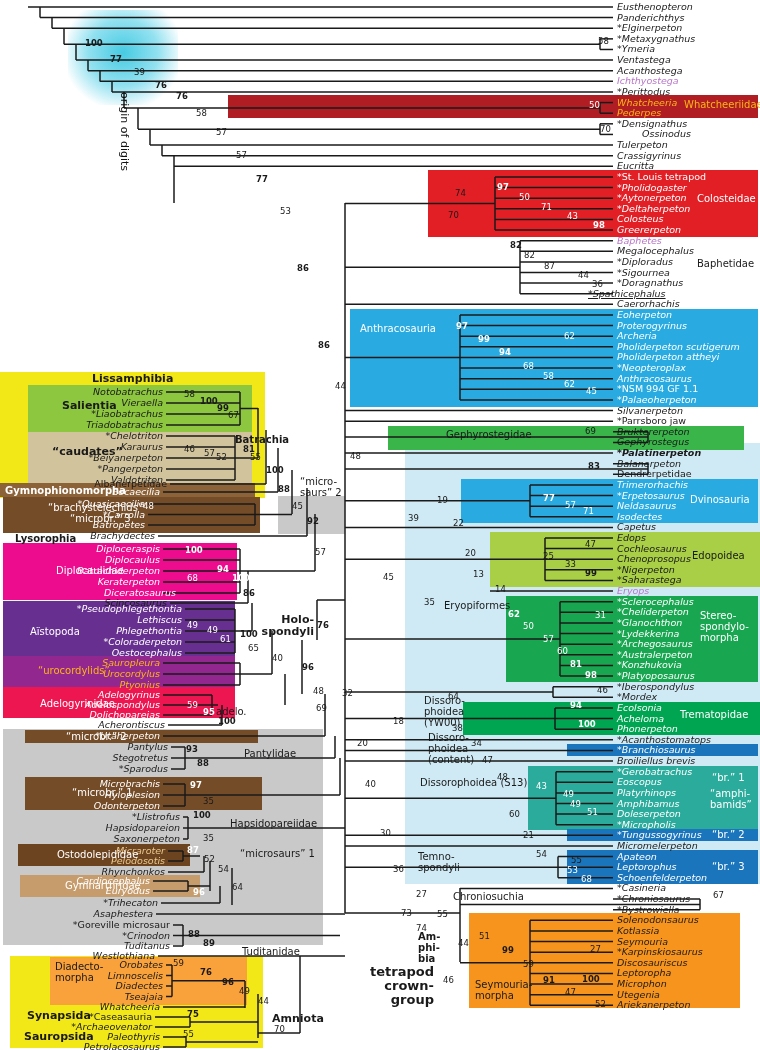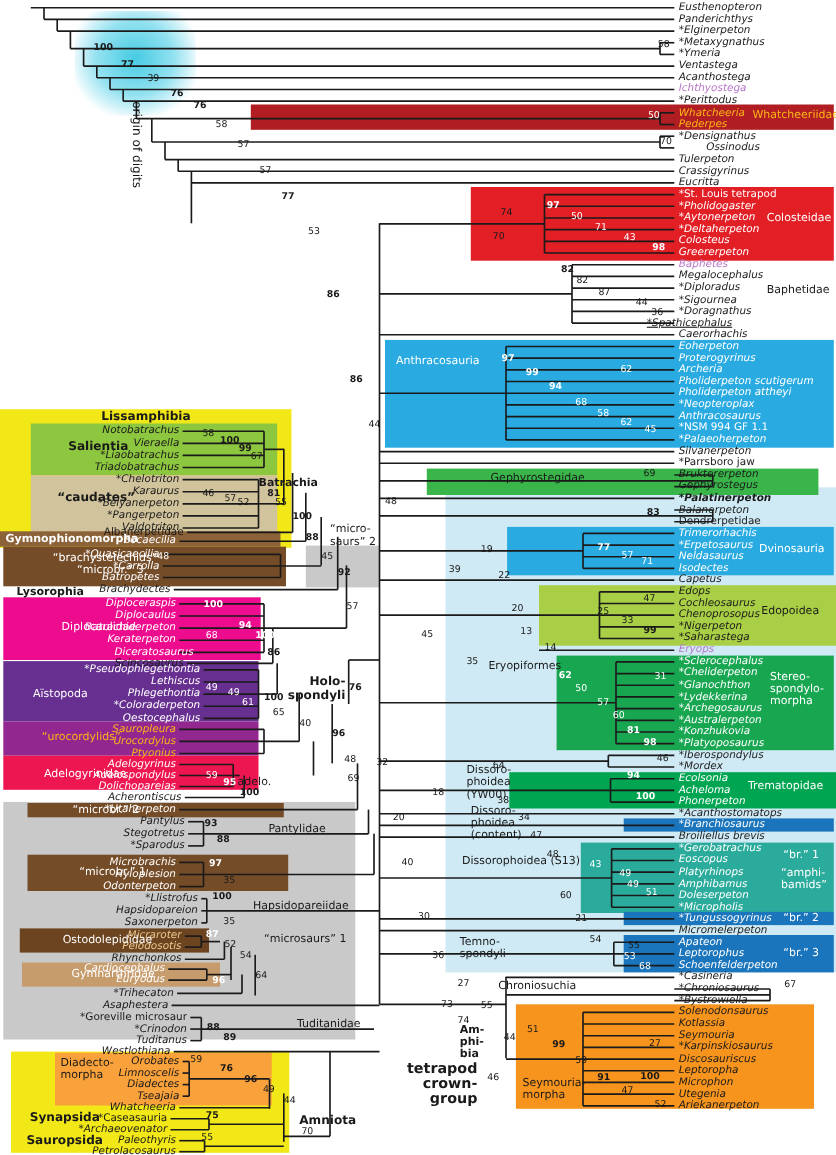--- a/index.html
+++ b/index.html
@@ -732,21 +732,21 @@
       </div>
       <div class="an" style="top: 848px; color: rgb(26, 26, 26); left: 240px;">
         <div>“microsaurs” 1</div>
       </div>
       <div class="an" style="top: 748px; color: rgb(26, 26, 26); left: 244px;">
         <div>Pantylidae</div>
       </div>
       <div class="an" style="top: 818px; color: rgb(26, 26, 26); left: 230px;">
         <div>Hapsidopareiidae</div>
       </div>
-      <div class="an" style="top: 926px; color: rgb(26, 26, 26); left: 242px; margin-left: 28px;">
+      <div class="an" style="top: 946px; color: rgb(26, 26, 26); left: 242px;">
         <div>Tuditanidae</div>
       </div>
       <div class="an b" style="top: 533px; color: rgb(26, 26, 26); left: 15px;">
         <div>Lysorophia</div>
       </div>
       <div class="an b" style="top: 373px; color: rgb(26, 26, 26); left: 92px; font-size: 11px; line-height: 12px;">
         <div>Lissamphibia</div>
       </div>
       <div class="an b" style="top: 400px; color: rgb(26, 26, 26); left: 62px; font-size: 11px; line-height: 12px;">
         <div>Salientia</div>

